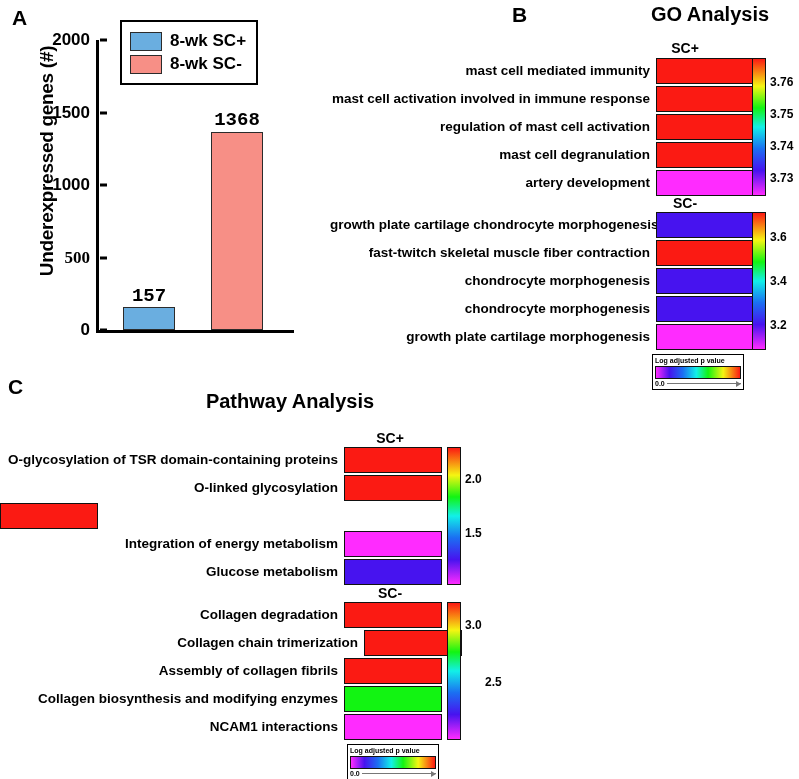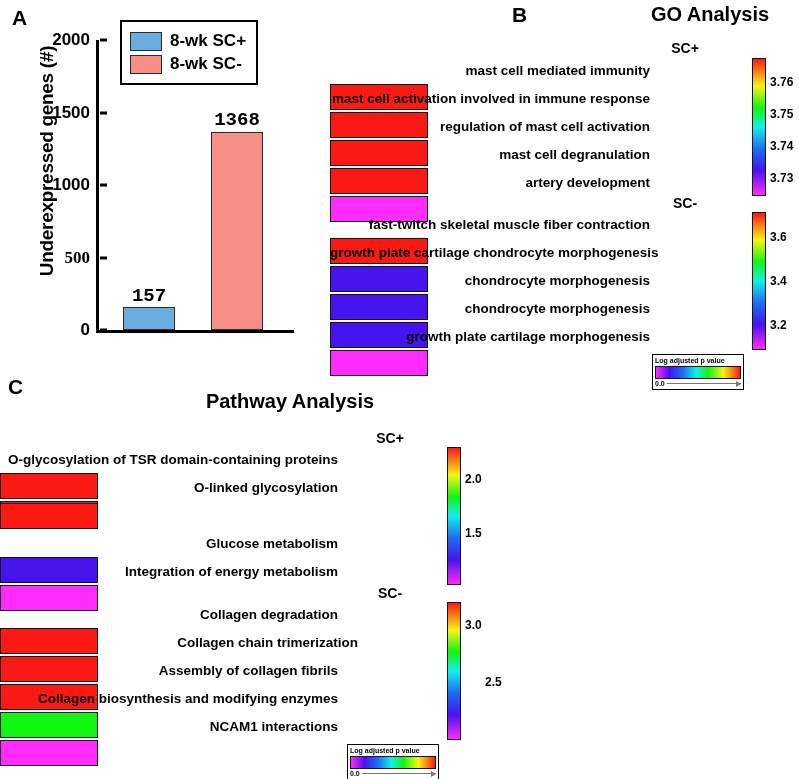--- a/index.html
+++ b/index.html
@@ -117,24 +117,23 @@
     position: absolute;
     font-size: 14px;
     font-weight: bold;
     text-align: center;
   }
   .hm-block {
     position: absolute;
   }
   .hm-row {
     display: flex;
-    align-items: flex-start;
+    align-items: center;
     height: 26px;
     margin-bottom: 2px;
-    flex-direction: column;
   }
   .hm-label {
     flex: 0 0 auto;
     text-align: right;
     font-size: 13.5px;
     font-weight: bold;
     padding-right: 6px;
     white-space: nowrap;
     line-height: 26px;
   }
@@ -269,26 +268,26 @@
 <div class="cbar-ticks" style="left:770px; top:58px; height:138px;">
   <span class="cbar-tick" style="top:24px;">3.76</span>
   <span class="cbar-tick" style="top:56px;">3.75</span>
   <span class="cbar-tick" style="top:88px;">3.74</span>
   <span class="cbar-tick" style="top:120px;">3.73</span>
 </div>
 
 <div class="hm-sub" style="left:640px; top:195px; width:90px;">SC-</div>
 <div class="hm-block" style="left:330px; top:212px;">
   <div class="hm-row">
-    <div class="hm-label" style="width:320px;">fast-twitch skeletal muscle fiber contraction</div>
-    <div class="hm-cell" style="width:98px; background:#fb1a13;"></div>
-  </div>
-  <div class="hm-row">
     <div class="hm-label" style="width:320px;">growth plate cartilage chondrocyte morphogenesis</div>
     <div class="hm-cell" style="width:98px; background:#4713ef;"></div>
+  </div>
+  <div class="hm-row">
+    <div class="hm-label" style="width:320px;">fast-twitch skeletal muscle fiber contraction</div>
+    <div class="hm-cell" style="width:98px; background:#fb1a13;"></div>
   </div>
   <div class="hm-row">
     <div class="hm-label" style="width:320px;">chondrocyte morphogenesis</div>
     <div class="hm-cell" style="width:98px; background:#4713ef;"></div>
   </div>
   <div class="hm-row">
     <div class="hm-label" style="width:320px;">chondrocyte morphogenesis</div>
     <div class="hm-cell" style="width:98px; background:#4713ef;"></div>
   </div>
   <div class="hm-row">
@@ -323,26 +322,26 @@
     <div class="hm-cell" style="width:98px; background:#fb1a13;"></div>
   </div>
   <div class="hm-row">
     <div class="hm-label" style="width:338px;">O-linked glycosylation</div>
     <div class="hm-cell" style="width:98px; background:#fb1a13;"></div>
   </div>
   <div class="hm-row">
     <div class="hm-cell" style="width:98px; background:#fb1a13;"></div>
   </div>
   <div class="hm-row">
+    <div class="hm-label" style="width:338px;">Integration of energy metabolism</div>
+    <div class="hm-cell" style="width:98px; background:#ff2bff;"></div>
+  </div>
+  <div class="hm-row">
     <div class="hm-label" style="width:338px;">Glucose metabolism</div>
     <div class="hm-cell" style="width:98px; background:#4713ef;"></div>
-  </div>
-  <div class="hm-row">
-    <div class="hm-label" style="width:338px;">Integration of energy metabolism</div>
-    <div class="hm-cell" style="width:98px; background:#ff2bff;"></div>
   </div>
 </div>
 <div class="cbar" style="left:447px; top:447px; height:138px;
             background:linear-gradient(to top,#ff2bff 0%,#4713ef 18%,#1b6ff2 34%,#12f0e8 50%,#12f412 64%,#f5f512 80%,#fb1a13 100%);"></div>
 <div class="cbar-ticks" style="left:465px; top:447px; height:138px;">
   <span class="cbar-tick" style="top:32px;">2.0</span>
   <span class="cbar-tick" style="top:86px;">1.5</span>
 </div>
 
 <div class="hm-sub" style="left:345px; top:585px; width:90px;">SC-</div>

